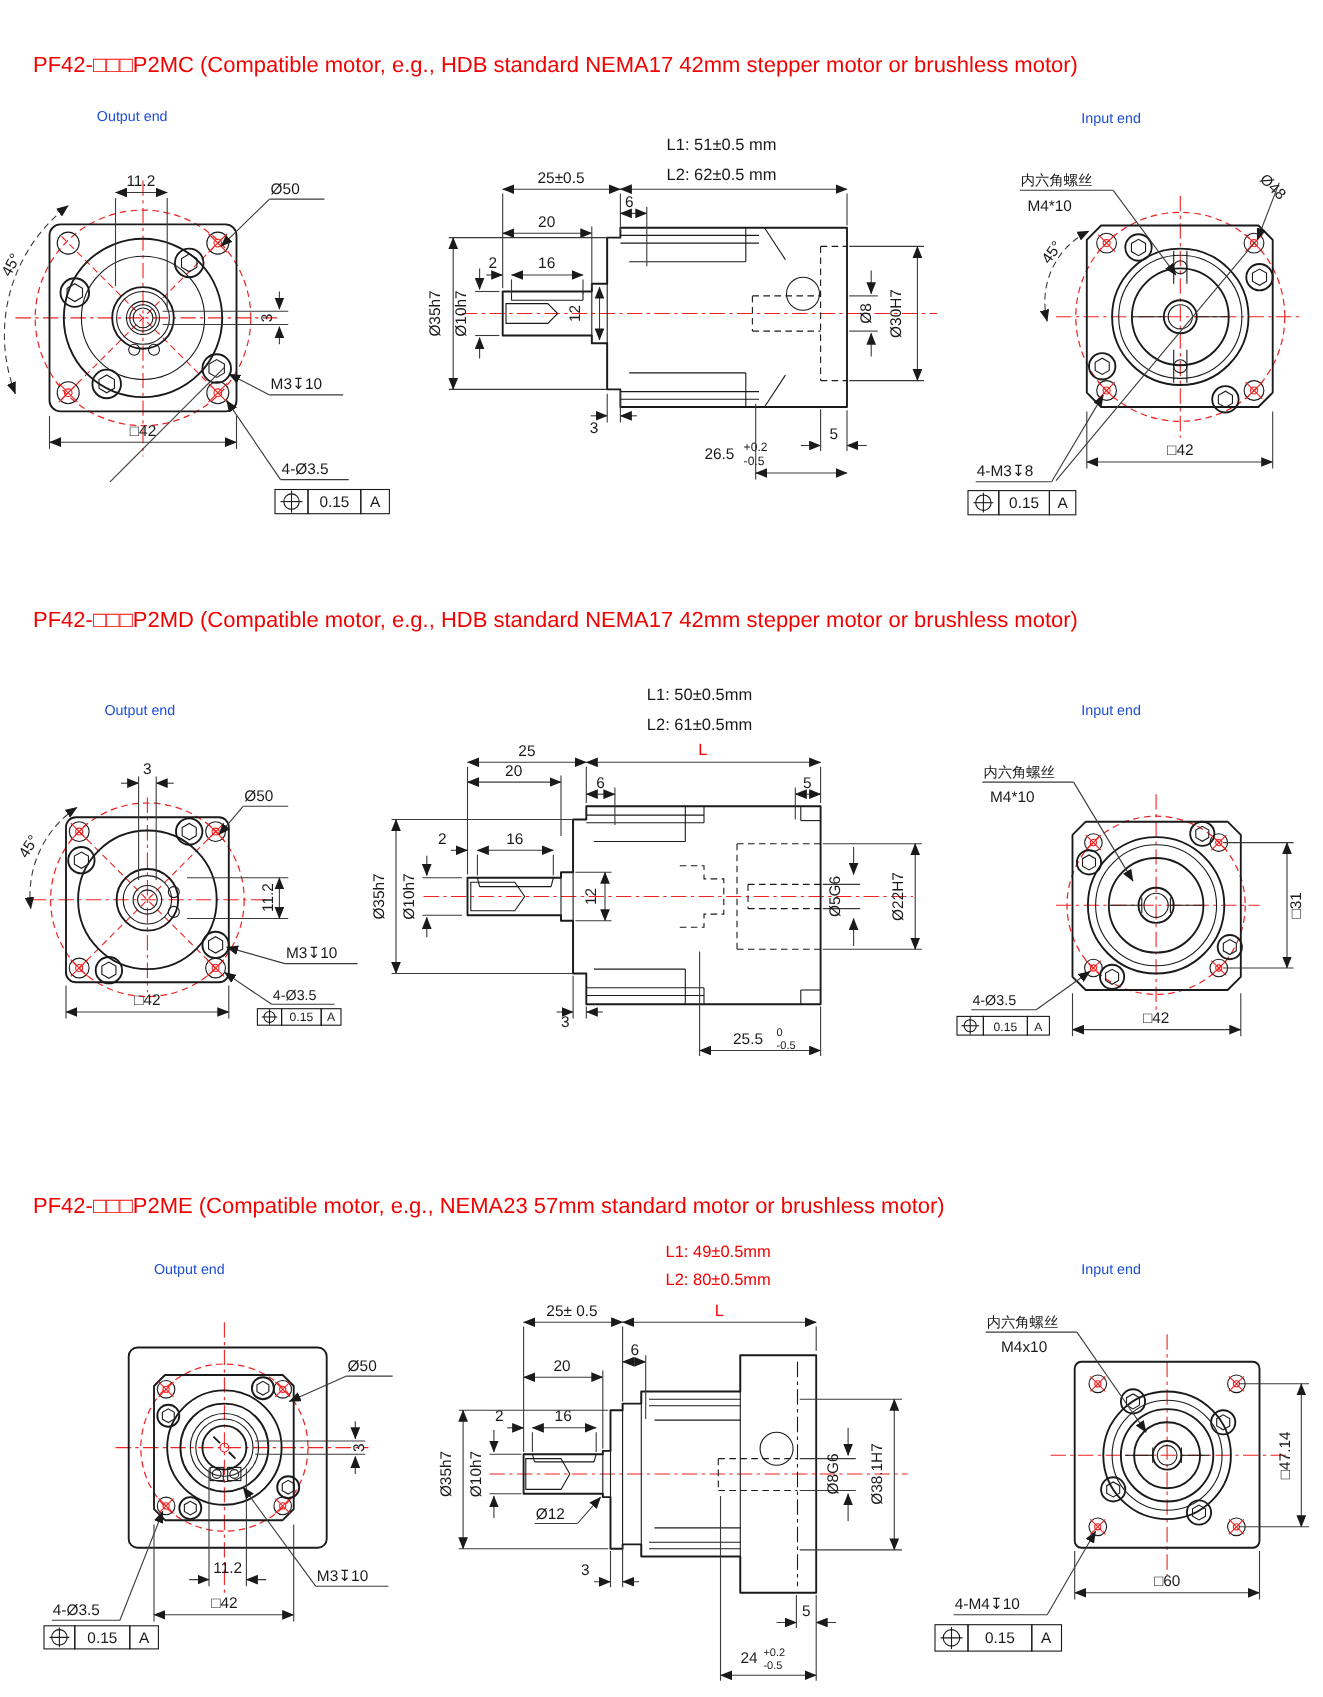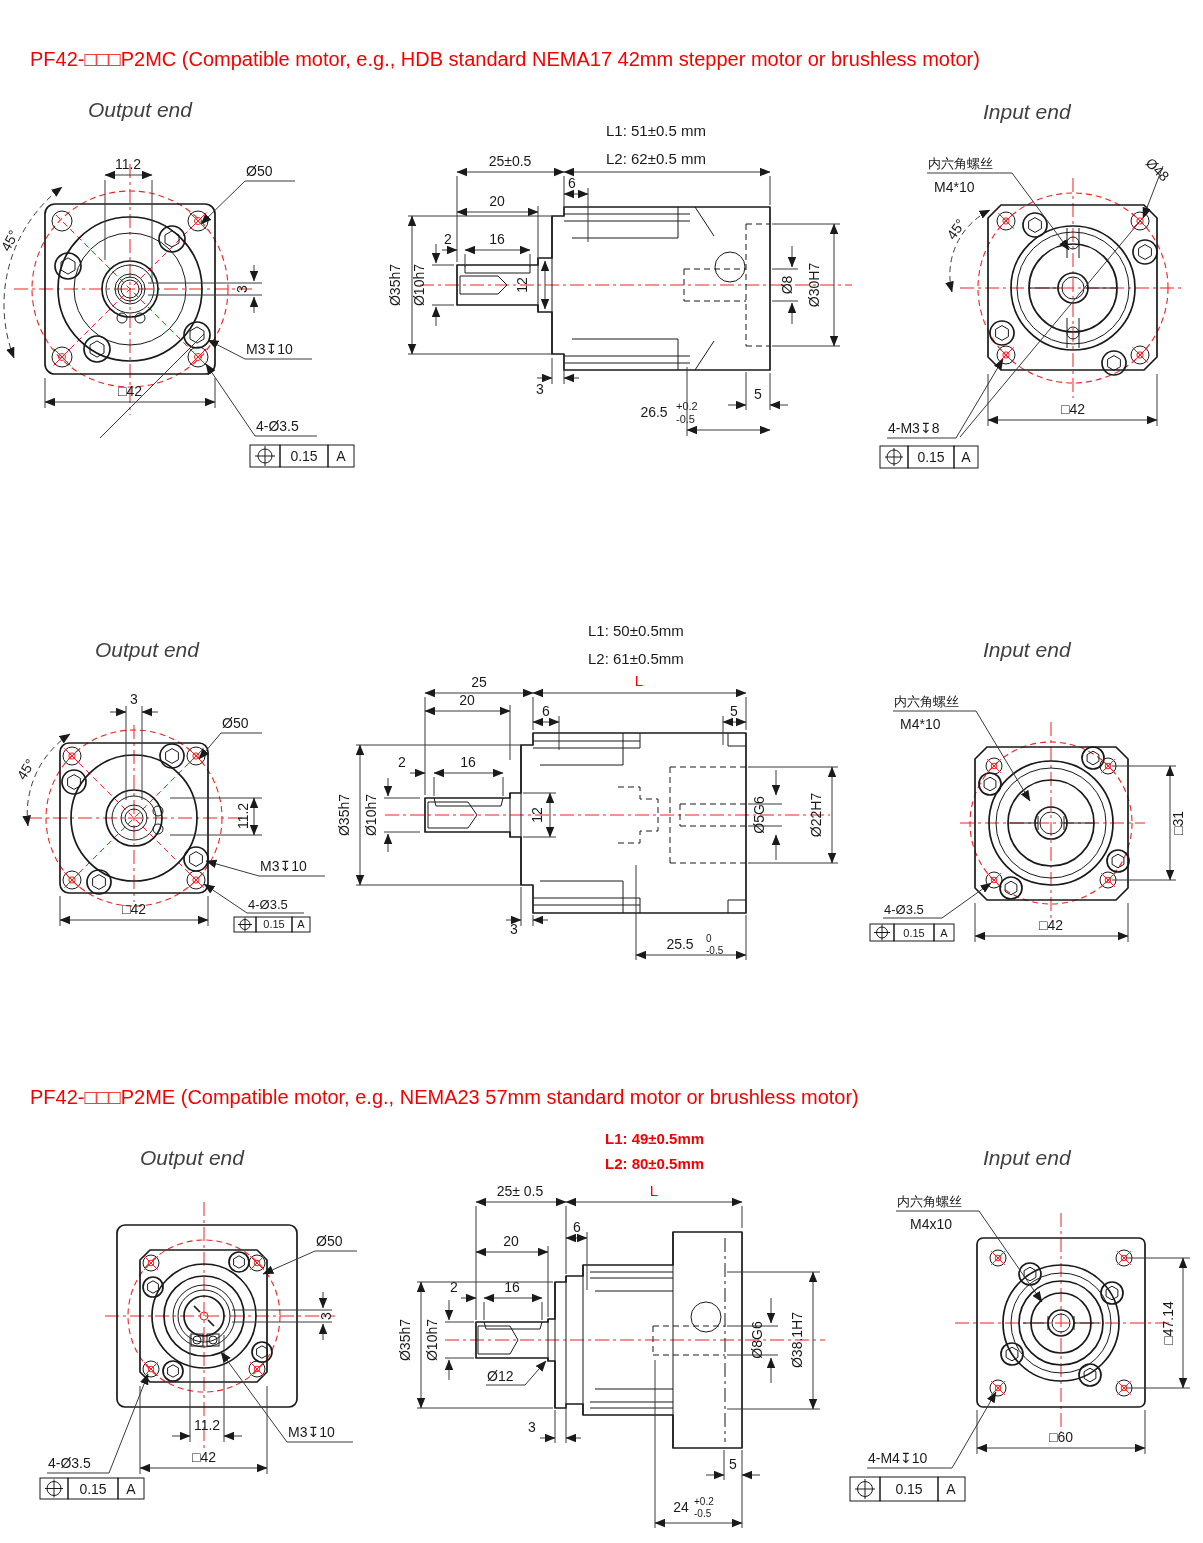--- a/index.html
+++ b/index.html
@@ -1,20 +1,20 @@
 <!DOCTYPE html>
 <html><head>
 <meta charset="utf-8">
 <style>
   html,body{margin:0;padding:0;background:#fff;}
   #canvas{position:relative;width:1203px;height:1543px;background:#fff;overflow:hidden;
           font-family:"Liberation Sans",sans-serif;}
   .title{position:absolute;font-size:20px;font-weight:500;color:#f40000;white-space:nowrap;}
-  .endlab{position:absolute;font-size:21px;color:#404040;white-space:nowrap;font-style:italic;}
-  .redlab{position:absolute;font-size:15px;color:#f40000;white-space:nowrap;font-weight:bold;}
+  .endlab{position:absolute;font-size:13px;color:#1d4ed8;white-space:nowrap;}
+  .redlab{position:absolute;font-size:15px;color:#f40000;white-space:nowrap;}
   svg.draw{position:absolute;overflow:visible;}
   svg text{font-family:"Liberation Sans",sans-serif;fill:#1a1a1a;}
   .t15{font-size:15px}.t14{font-size:14px}.t13{font-size:13px}.t11{font-size:11px}.t10{font-size:10px}
   .red{fill:#f40000}
   .gl{stroke:#1a1a1a;stroke-width:1.7;fill:none;stroke-linejoin:round}
   .gt{stroke:#1a1a1a;stroke-width:1;fill:none}
   .dl{stroke:#3a3a3a;stroke-width:1;fill:none}
   .dsh{stroke-dasharray:6 4}
   .cdash{stroke-dasharray:14 4 3 4}
   .rl{stroke:#ee2222;stroke-width:1;fill:none}
@@ -311,20 +311,21 @@
             <circle class="gt" cx="34" cy="317" r="7"></circle>
             <line class="gt" x1="25" y1="317" x2="43" y2="317"></line>
             <line class="gt" x1="34" y1="308" x2="34" y2="326"></line>
           </g>
         <text class="t14" x="71" y="322" text-anchor="middle">0.15</text>
         <text class="t14" x="106" y="322" text-anchor="middle">A</text>
       </g>
     </g>
   </svg>
 
+  <div class="title" style="left:30px;top:553px">PF42-□□□P2MD (Compatible motor, e.g., HDB standard NEMA17 42mm stepper motor or brushless motor)</div>
   <div class="endlab" style="left:95px;top:638px">Output end</div>
   <div class="endlab" style="left:983px;top:638px">Input end</div>
 
   <svg class="draw" style="left:20px;top:630px" width="330" height="345" viewBox="0 0 330 345">
     <g>
       <circle class="rbc" cx="114" cy="188" r="88"></circle>
       <line class="rcl" x1="8" y1="188" x2="222" y2="188"></line>
       <line class="rcl" x1="114" y1="95" x2="114" y2="272"></line>
       <line class="rl dsh" x1="52" y1="126" x2="176" y2="250"></line>
       <line class="rl dsh" x1="176" y1="126" x2="52" y2="250"></line>

